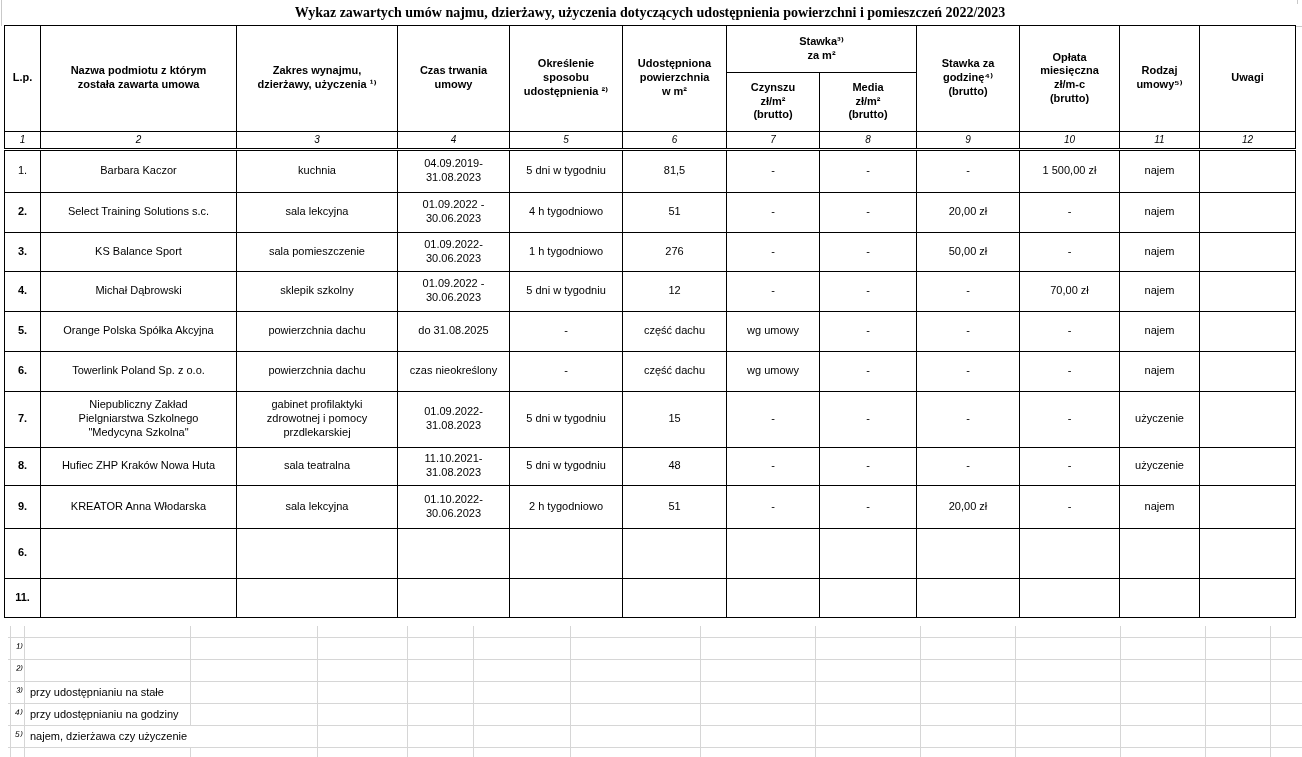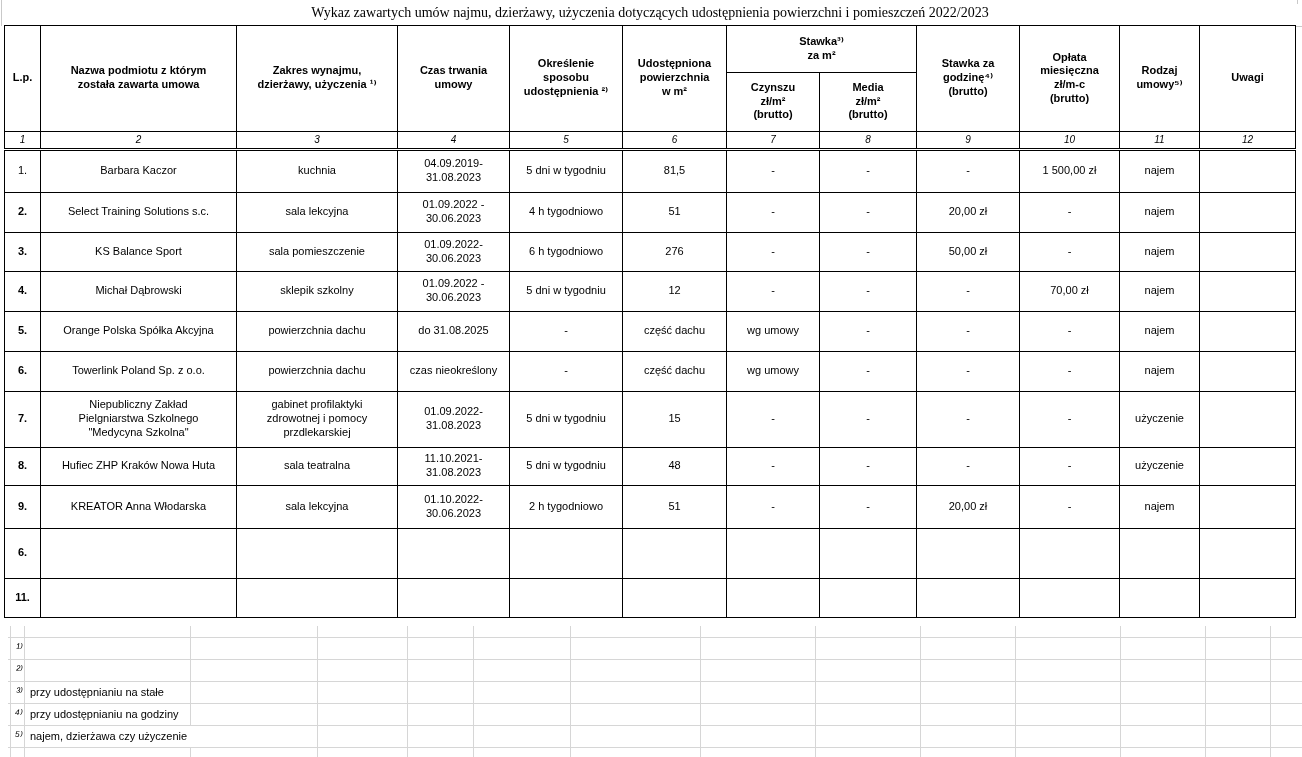--- a/index.html
+++ b/index.html
@@ -16,21 +16,21 @@
   table.main td{
     border:1px solid #000;
     padding:0 2px;
     text-align:center;vertical-align:middle;
     font-size:11px;line-height:1.25;
     white-space:pre-line;overflow:hidden;
   }
   tr.title-row td{
     border:none;
     font-family:"Liberation Serif","DejaVu Serif",serif;
-    font-weight:normal;font-size:14px;white-space:nowrap;
+    font-weight:bold;font-size:14px;white-space:nowrap;
   }
   tr.hdr td{font-weight:bold;}
   tr.nums td{
     font-style:italic;font-size:10px;line-height:1;
     border-bottom:3px double #000;
   }
   td.lp{font-weight:bold;}
   tr.first td.lp{font-weight:normal;}
   td.left{text-align:left;padding-left:3px;}
   
@@ -156,21 +156,21 @@
         <td>-</td>
         <td class="left">najem</td>
         <td></td>
       </tr>
   <tr class="data" style="height:39px">
         <td class="lp">3.</td>
         <td>KS Balance Sport</td>
         <td>sala pomieszczenie</td>
         <td>01.09.2022-
 30.06.2023</td>
-        <td>6 h tygodniowo</td>
+        <td>1 h tygodniowo</td>
         <td>276</td>
         <td>-</td>
         <td>-</td>
         <td>50,00 zł</td>
         <td>-</td>
         <td class="left">najem</td>
         <td></td>
       </tr>
   <tr class="data" style="height:40px">
         <td class="lp">4.</td>

